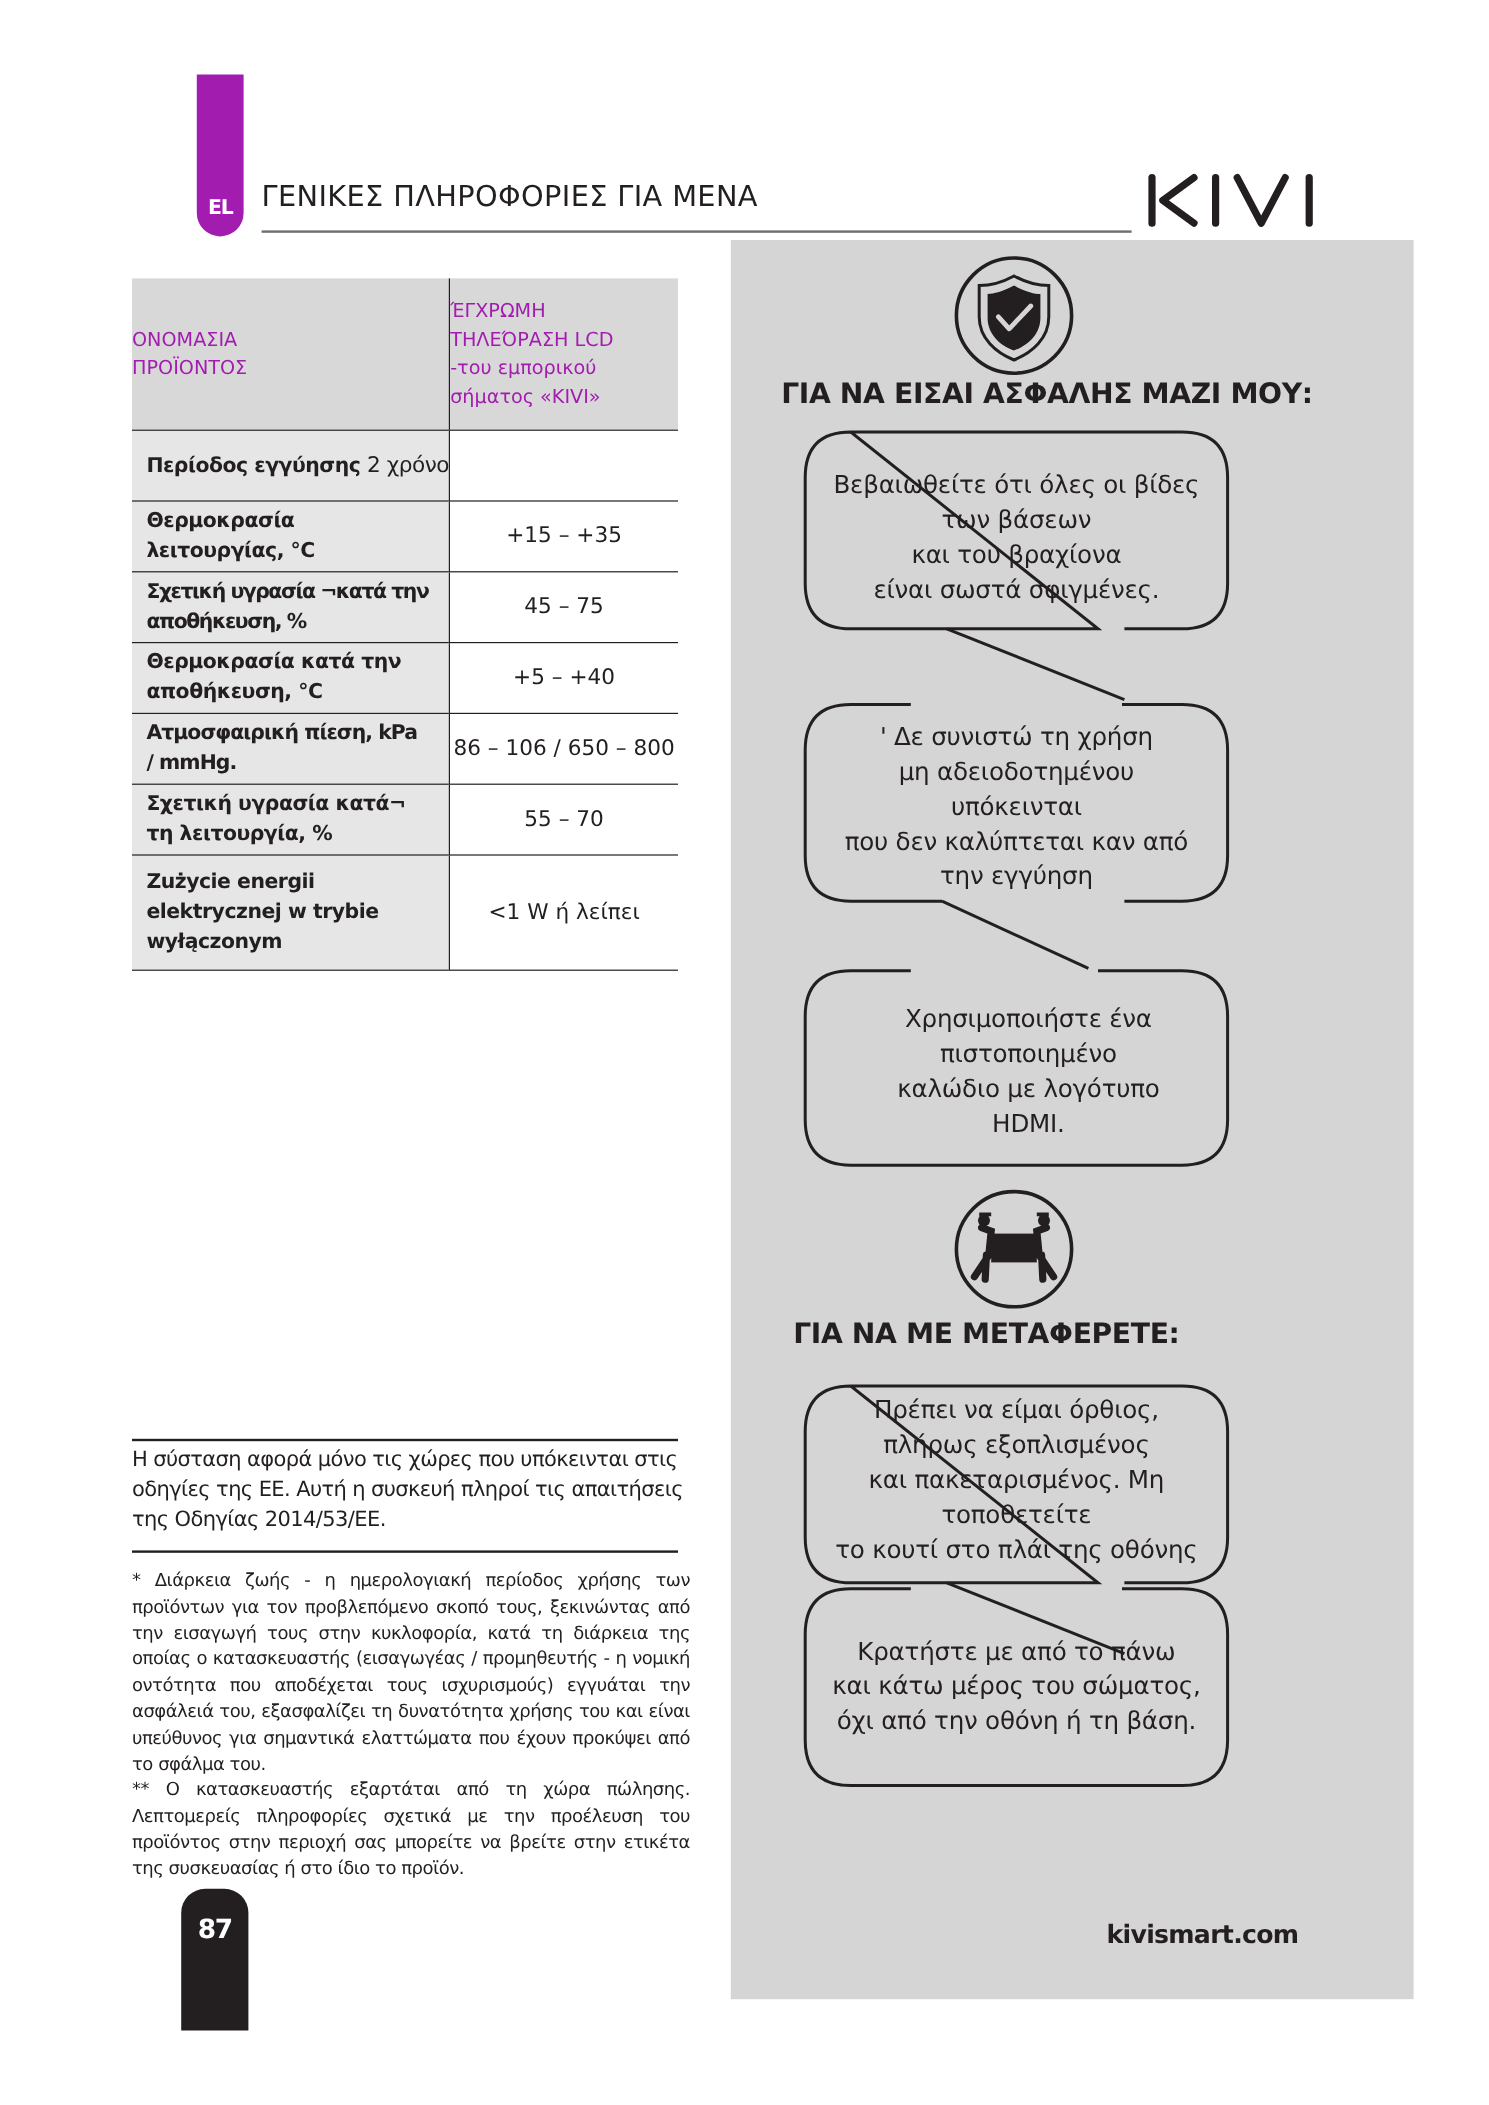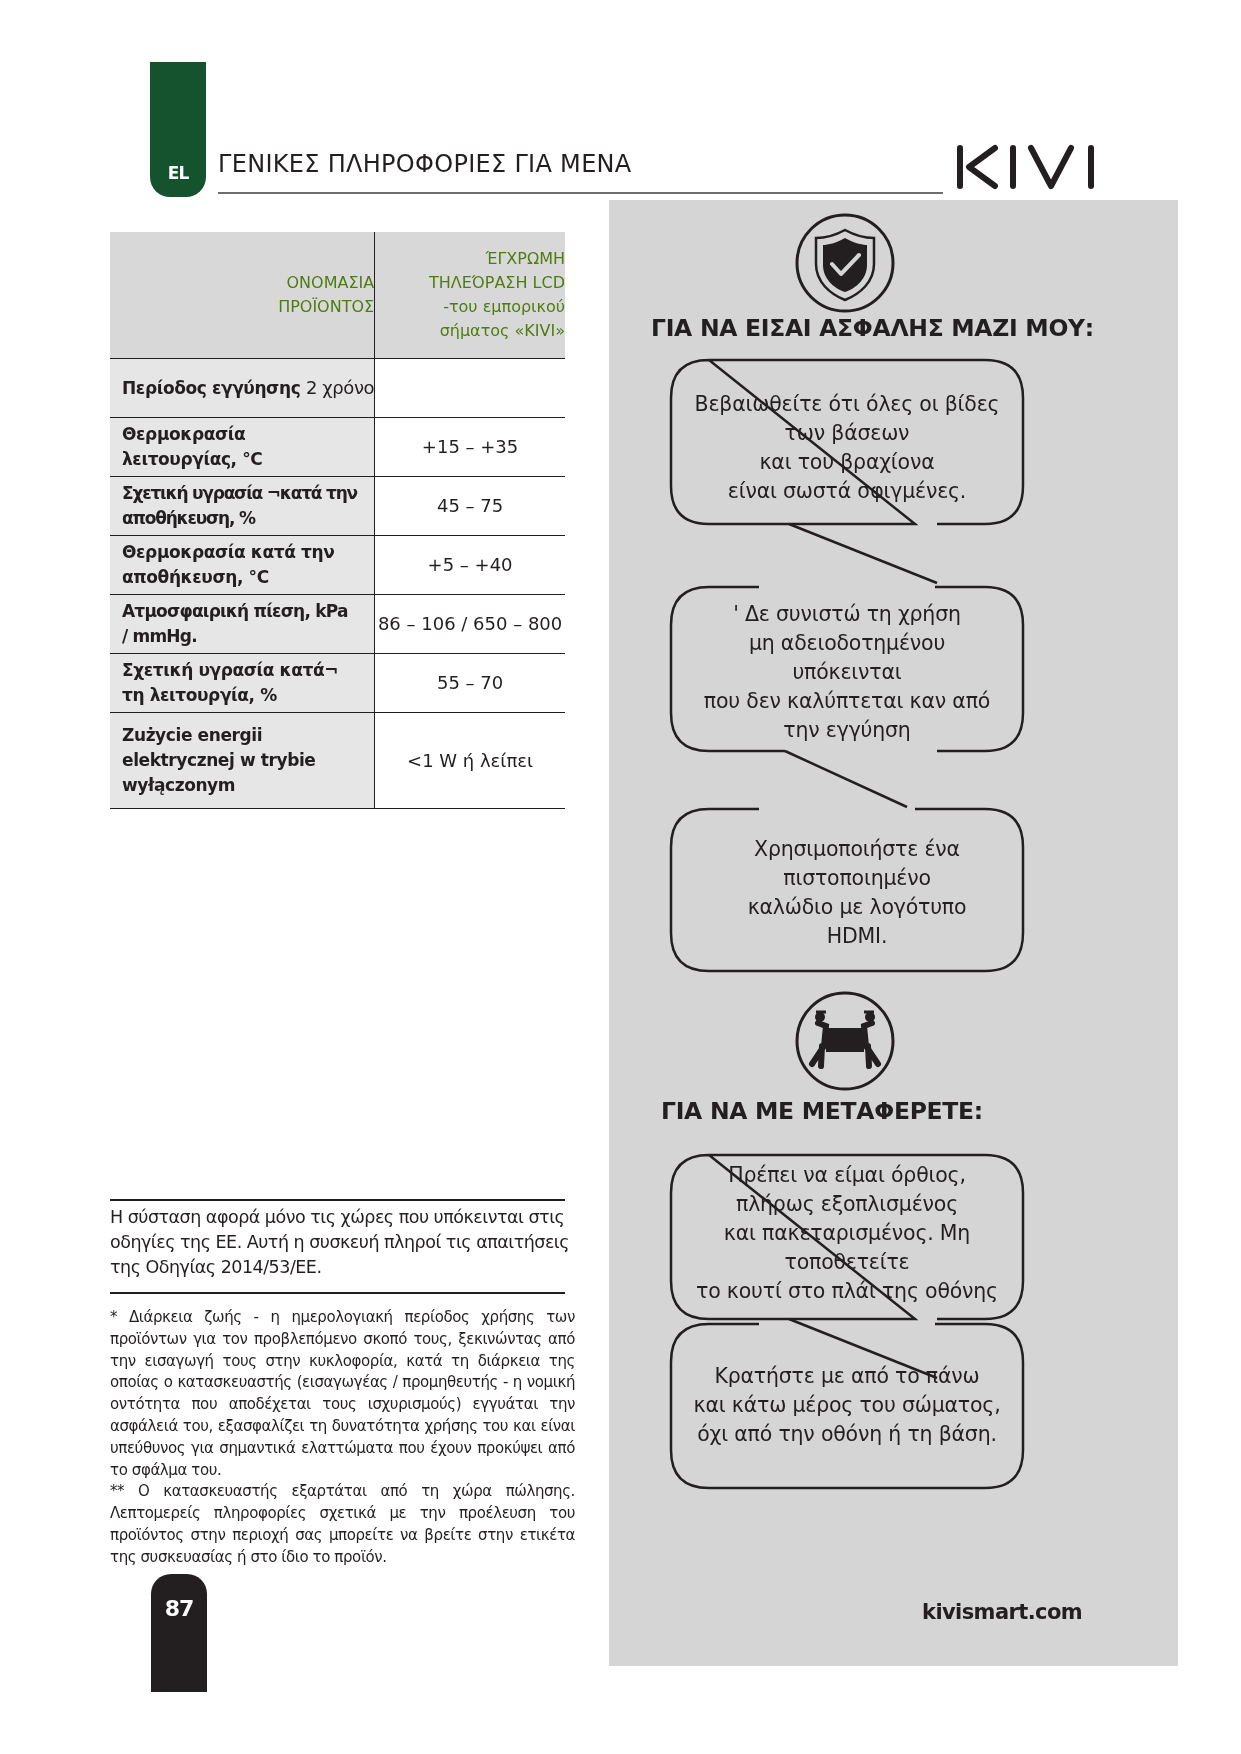--- a/index.html
+++ b/index.html
@@ -5,22 +5,22 @@
   html, body { margin: 0; padding: 0; }
   body {
     width: 1241px; height: 1754px; position: relative; overflow: hidden;
     background: #ffffff; color: #231f20;
     font-family: "DejaVu Sans", "Liberation Sans", sans-serif;
   }
   .abs { position: absolute; }
 
   
   .lang-tab {
-    left: 150px; top: 62px; width: 56px; height: 135px;
-    background: #14532d; border-radius: 0 0 20px 20px;
+    left: 164px; top: 62px; width: 39px; height: 135px;
+    background: #a21caf; border-radius: 0 0 20px 20px;
   }
   .lang-tab span {
     position: absolute; left: 0; right: 0; bottom: 14px; text-align: center;
     color: #fff; font-weight: bold; font-size: 17px; letter-spacing: -1px;
   }
   .header-title {
     left: 218px; top: 150px; font-size: 24px; font-weight: normal; letter-spacing: 0.3px;
   }
   .header-rule {
     left: 218px; top: 192px; width: 725px; height: 2px; background: #6d6e70;
@@ -28,22 +28,22 @@
   .logo {
     left: 955px; top: 140px; width: 145px; height: 56px;
   }
 
   
   .spec-table {
     left: 110px; top: 232px; width: 455px; border-collapse: collapse;
   }
   .spec-table td { padding: 0; vertical-align: middle; }
   .spec-table .hcell {
-    background: #d9d8d9; text-align: right; font-size: 16px; line-height: 24px;
-    color: #4d7c0f;
+    background: #d9d8d9; text-align: left; font-size: 16px; line-height: 24px;
+    color: #a21caf;
   }
   .spec-table .lcell {
     background: #e6e6e7; width: 227px; padding-left: 12px; box-sizing: border-box;
     font-size: 17px; font-weight: bold; line-height: 25px; letter-spacing: -0.4px;
     border-right: 1.5px solid #231f20;
   }
   .spec-table .vcell { text-align: center; font-size: 18px; }
   .spec-table tr { border-bottom: 1.5px solid #231f20; }
   .spec-table tr.head td.hcell:first-child { border-right: 1.5px solid #231f20; }
   .warranty-label { font-weight: bold; }

